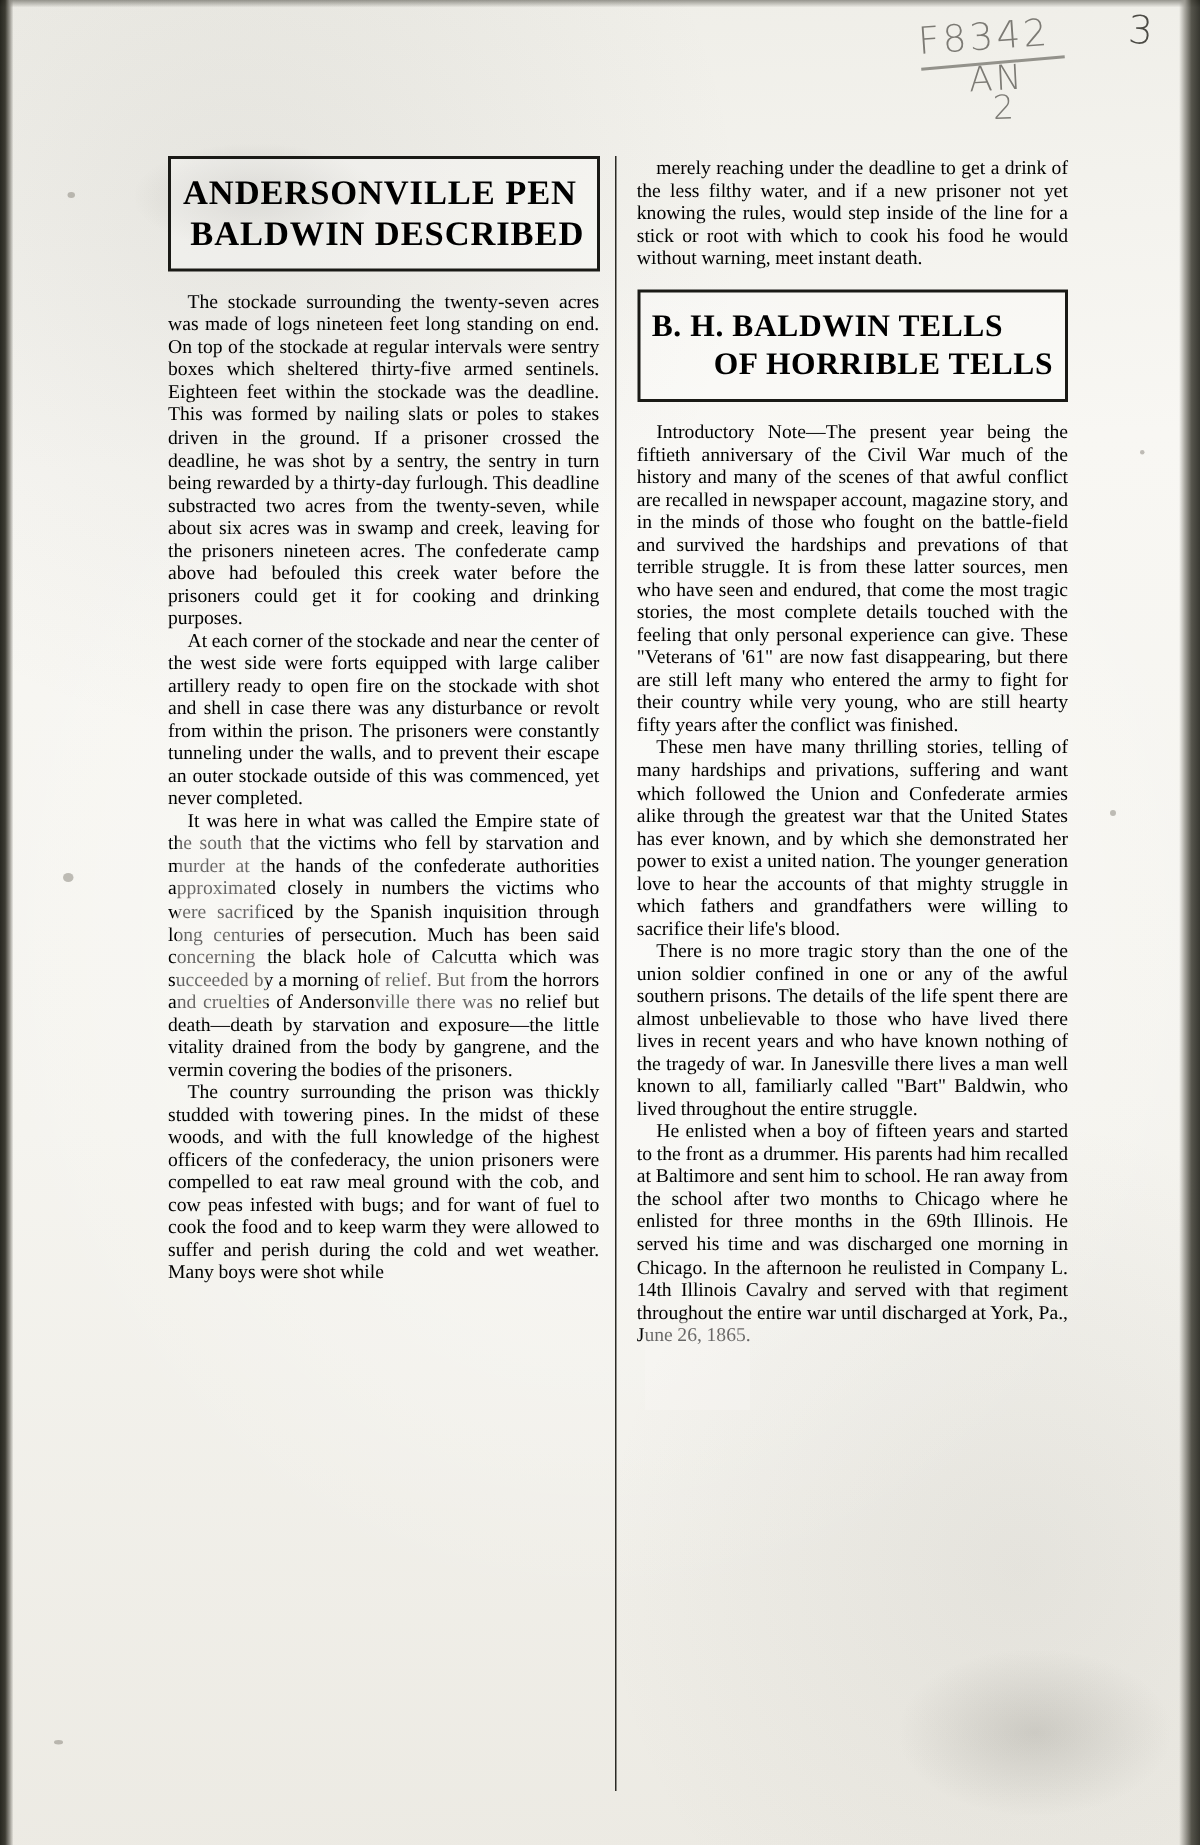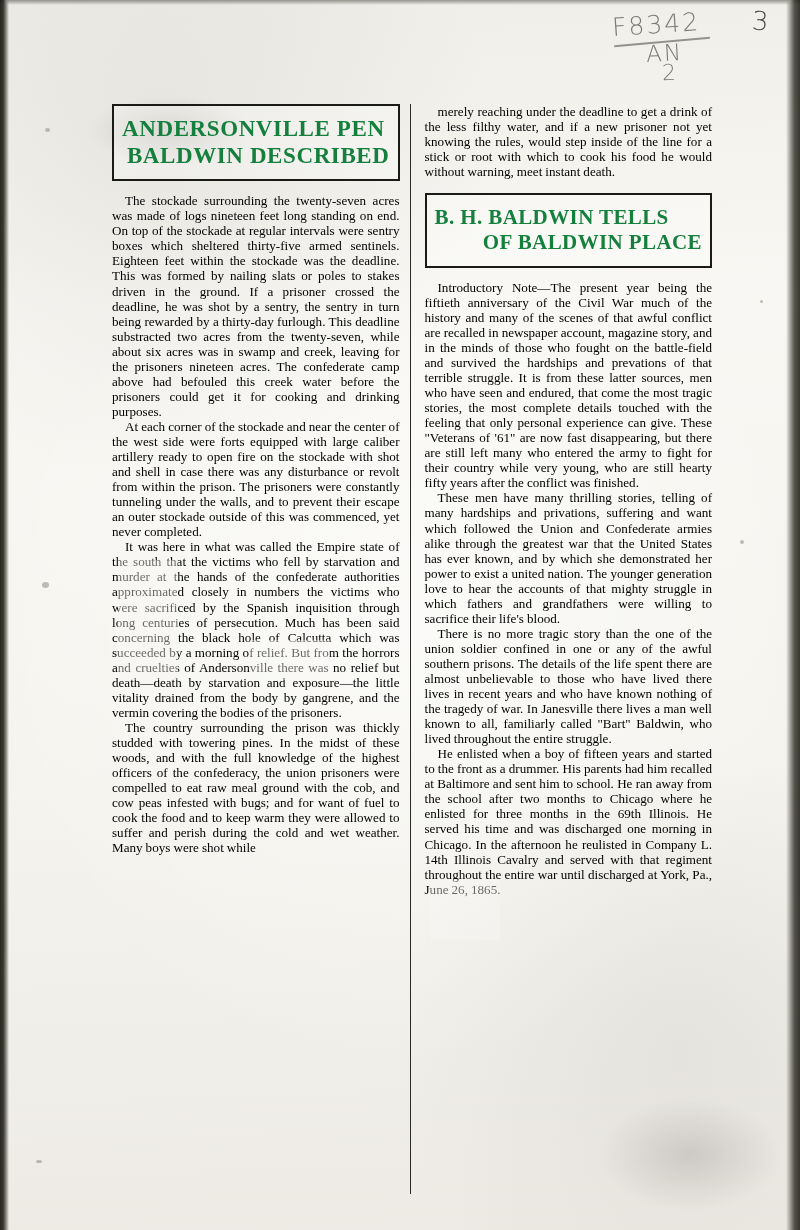--- a/index.html
+++ b/index.html
@@ -135,21 +135,21 @@
     background: rgba(255,255,255,0.30);
   }
   .headline-box.second {
     margin-top: 14px;
     padding: 10px 8px 11px 8px;
   }
 
   .headline-line {
     font-family: "Liberation Serif", "DejaVu Serif", serif;
     font-weight: bold;
-    color: #15803d;
+    color: #000000;
     font-size: 23px;
     line-height: 1.18;
     letter-spacing: 0.6px;
     white-space: nowrap;
   }
   .headline-line.l1 { text-align: left; }
   .headline-line.l2 { text-align: right; }
 
   .headline-box.second .headline-line { font-size: 21px; letter-spacing: 0.4px; }
 
@@ -220,21 +220,21 @@
         <p class="body">The country surrounding the prison was thickly studded with towering pines. In the midst of these woods, and with the full knowledge of the highest officers of the confederacy, the union prisoners were compelled to eat raw meal ground with the cob, and cow peas infested with bugs; and for want of fuel to cook the food and to keep warm they were allowed to suffer and perish during the cold and wet weather. Many boys were shot while</p>
 
       </div>
 
       <div class="col col-right">
 
         <p class="body">merely reaching under the deadline to get a drink of the less filthy water, and if a new prisoner not yet knowing the rules, would step inside of the line for a stick or root with which to cook his food he would without warning, meet instant death.</p>
 
         <div class="headline-box second">
           <div class="headline-line l1">B. H. BALDWIN TELLS</div>
-          <div class="headline-line l2">OF BALDWIN PLACE</div>
+          <div class="headline-line l2">OF HORRIBLE TELLS</div>
         </div>
 
         <p class="body">Introductory Note—The present year being the fiftieth anniversary of the Civil War much of the history and many of the scenes of that awful conflict are recalled in newspaper account, magazine story, and in the minds of those who fought on the battle-field and survived the hardships and prevations of that terrible struggle. It is from these latter sources, men who have seen and endured, that come the most tragic stories, the most complete details touched with the feeling that only personal experience can give. These "Veterans of '61" are now fast disappearing, but there are still left many who entered the army to fight for their country while very young, who are still hearty fifty years after the conflict was finished.</p>
         <p class="body">These men have many thrilling stories, telling of many hardships and privations, suffering and want which followed the Union and Confederate armies alike through the greatest war that the United States has ever known, and by which she demonstrated her power to exist a united nation. The younger generation love to hear the accounts of that mighty struggle in which fathers and grandfathers were willing to sacrifice their life's blood.</p>
         <p class="body">There is no more tragic story than the one of the union soldier confined in one or any of the awful southern prisons. The details of the life spent there are almost unbelievable to those who have lived there lives in recent years and who have known nothing of the tragedy of war. In Janesville there lives a man well known to all, familiarly called "Bart" Baldwin, who lived throughout the entire struggle.</p>
         <p class="body">He enlisted when a boy of fifteen years and started to the front as a drummer. His parents had him recalled at Baltimore and sent him to school. He ran away from the school after two months to Chicago where he enlisted for three months in the 69th Illinois. He served his time and was discharged one morning in Chicago. In the afternoon he reulisted in Company L. 14th Illinois Cavalry and served with that regiment throughout the entire war until discharged at York, Pa., June 26, 1865.</p>
 
       </div>
 
     </div>

